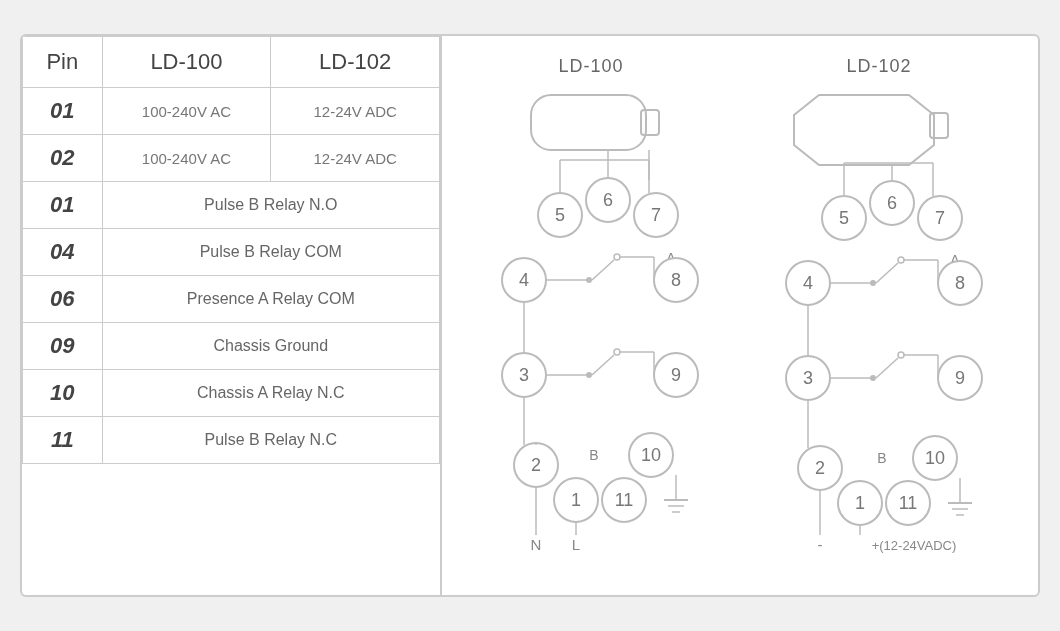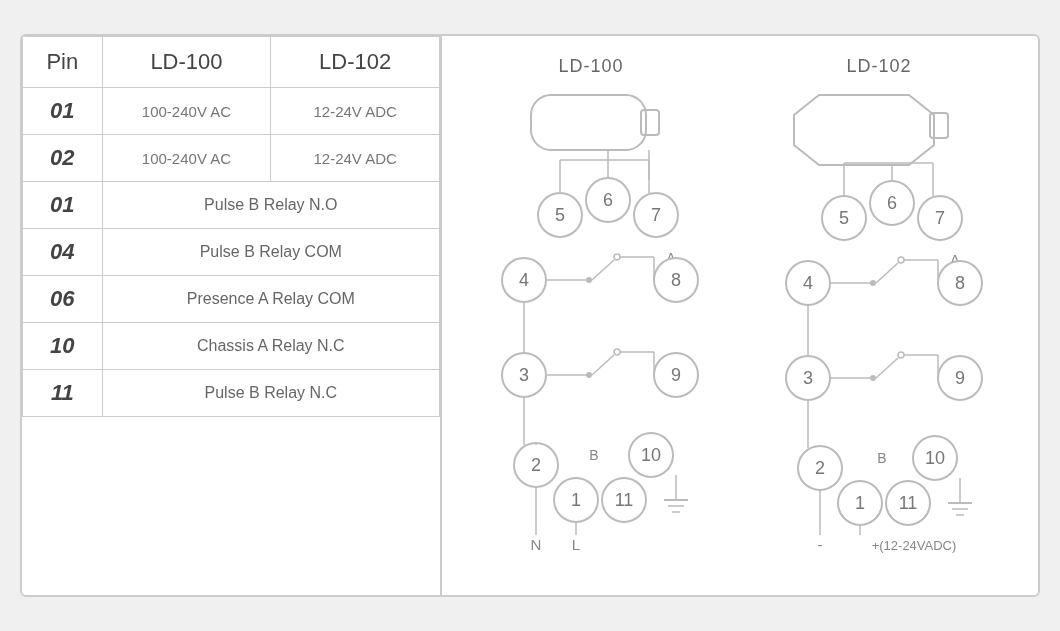--- a/index.html
+++ b/index.html
@@ -122,20 +122,24 @@
         </tr>
         <tr>
           <td class="pin-cell">04</td>
           <td class="desc-cell" colspan="2">Pulse B Relay COM</td>
         </tr>
         <tr>
           <td class="pin-cell">06</td>
           <td class="desc-cell" colspan="2">Presence A Relay COM</td>
         </tr>
         <tr>
+          <td class="pin-cell">09</td>
+          <td class="desc-cell" colspan="2">Chassis Ground</td>
+        </tr>
+        <tr>
           <td class="pin-cell">10</td>
           <td class="desc-cell" colspan="2">Chassis A Relay N.C</td>
         </tr>
         <tr>
           <td class="pin-cell">11</td>
           <td class="desc-cell" colspan="2">Pulse B Relay N.C</td>
         </tr>
       </tbody>
     </table>
   </div>

